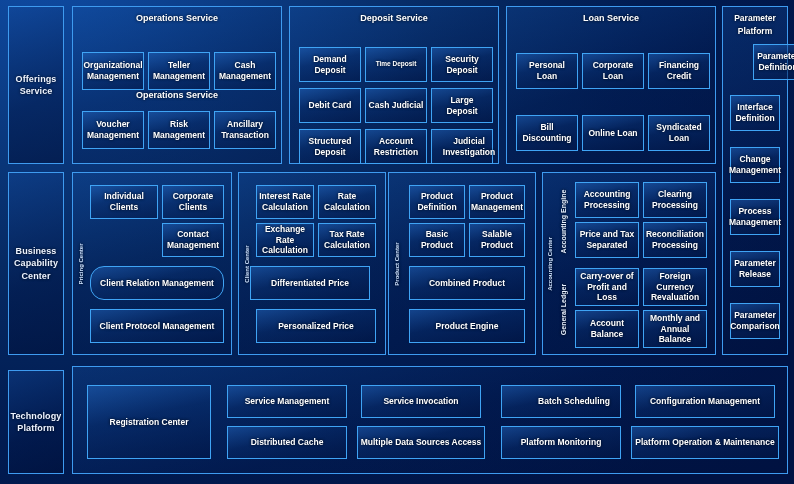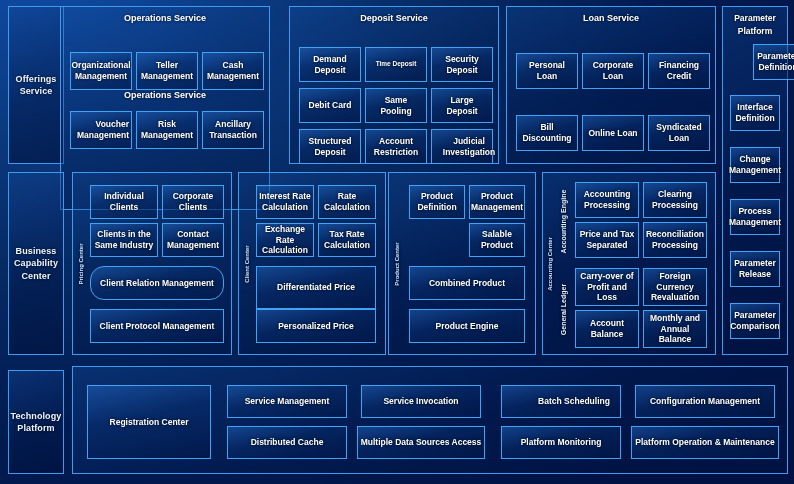--- a/index.html
+++ b/index.html
@@ -85,42 +85,42 @@
 
 <div id="canvas">
 
   <div class="rowlabel" style="left:8px; top:6px; width:56px; height:158px;">
     <div>
       <div>Offerings</div>
       <div>Service</div>
     </div>
   </div>
 
-  <div class="group" style="left:60px; top:6px; width:210px; height:204px;">
+  <div class="group" style="left:72px; top:6px; width:210px; height:158px;">
     <div class="group-title">Operations Service</div>
     <div class="group-title dup" style="top:83px;">Operations Service</div>
 
     <div class="cell" style="left:9px; top:45px; width:62px; height:38px;">Organizational Management</div>
     <div class="cell" style="left:75px; top:45px; width:62px; height:38px;">Teller Management</div>
     <div class="cell" style="left:141px; top:45px; width:62px; height:38px;">Cash Management</div>
 
-    <div class="cell" style="left:9px; top:104px; width:62px; height:38px;text-align:right;">Voucher Management</div>
+    <div class="cell" style="left:9px; top:104px; width:62px; height:38px;">Voucher Management</div>
     <div class="cell" style="left:75px; top:104px; width:62px; height:38px;">Risk Management</div>
     <div class="cell" style="left:141px; top:104px; width:62px; height:38px;">Ancillary Transaction</div>
   </div>
 
   <div class="group" style="left:289px; top:6px; width:210px; height:158px;">
     <div class="group-title">Deposit Service</div>
 
     <div class="cell" style="left:9px; top:40px; width:62px; height:35px;">Demand Deposit</div>
     <div class="cell small" style="left:75px; top:40px; width:62px; height:35px;">Time Deposit</div>
     <div class="cell" style="left:141px; top:40px; width:62px; height:35px;">Security Deposit</div>
 
     <div class="cell" style="left:9px; top:81px; width:62px; height:35px;">Debit Card</div>
-    <div class="cell" style="left:75px; top:81px; width:62px; height:35px;">Same Pooling</div>
+    <div class="cell" style="left:75px; top:81px; width:62px; height:35px;">Cash Judicial</div>
     <div class="cell" style="left:141px; top:81px; width:62px; height:35px;">Large Deposit</div>
 
     <div class="cell" style="left:9px; top:122px; width:62px; height:35px;">Structured Deposit</div>
     <div class="cell" style="left:75px; top:122px; width:62px; height:35px;">Account Restriction</div>
     <div class="cell" style="left:141px; top:122px; width:62px; height:35px;padding-left:16px;">Judicial Investigation</div>
   </div>
 
   <div class="group" style="left:506px; top:6px; width:210px; height:158px;padding-left:43px;">
     <div class="group-title">Loan Service</div>
 
@@ -152,44 +152,44 @@
       <div>Center</div>
     </div>
   </div>
 
   <div class="group" style="left:72px; top:172px; width:160px; height:183px;">
     <div class="vlabel" style="left:1px; top:0; width:13px; height:100%;">
       <span>Pricing Center</span>
     </div>
     <div class="cell" style="left:17px; top:12px; width:68px; height:34px;">Individual Clients</div>
     <div class="cell" style="left:89px; top:12px; width:62px; height:34px;">Corporate Clients</div>
-    <div class="cell" style="left:17px; top:50px; width:68px; height:34px;">Clients in the Same Industry</div>
     <div class="cell" style="left:89px; top:50px; width:62px; height:34px;">Contact Management</div>
     <div class="cell" style="left:17px; top:93px; width:134px; height:34px;border-radius:14px;">Client Relation Management</div>
     <div class="cell" style="left:17px; top:136px; width:134px; height:34px;">Client Protocol Management</div>
   </div>
 
   <div class="group" style="left:238px; top:172px; width:148px; height:183px;">
     <div class="vlabel" style="left:1px; top:0; width:13px; height:100%;">
       <span>Client Center</span>
     </div>
     <div class="cell" style="left:17px; top:12px; width:58px; height:34px;">Interest Rate Calculation</div>
     <div class="cell" style="left:79px; top:12px; width:58px; height:34px;">Rate Calculation</div>
     <div class="cell" style="left:17px; top:50px; width:58px; height:34px;">Exchange Rate Calculation</div>
     <div class="cell" style="left:79px; top:50px; width:58px; height:34px;">Tax Rate Calculation</div>
-    <div class="cell" style="left:17px; top:93px; width:120px; height:43px;">Differentiated Price</div>
+    <div class="cell" style="left:11px; top:93px; width:120px; height:34px;">Differentiated Price</div>
     <div class="cell" style="left:17px; top:136px; width:120px; height:34px;">Personalized Price</div>
   </div>
 
   <div class="group" style="left:388px; top:172px; width:148px; height:183px;">
     <div class="vlabel" style="left:1px; top:0; width:13px; height:100%;">
       <span>Product Center</span>
     </div>
     <div class="cell" style="left:20px; top:12px; width:56px; height:34px;">Product Definition</div>
     <div class="cell" style="left:80px; top:12px; width:56px; height:34px;">Product Management</div>
+    <div class="cell" style="left:20px; top:50px; width:56px; height:34px;">Basic Product</div>
     <div class="cell" style="left:80px; top:50px; width:56px; height:34px;">Salable Product</div>
     <div class="cell" style="left:20px; top:93px; width:116px; height:34px;">Combined Product</div>
     <div class="cell" style="left:20px; top:136px; width:116px; height:34px;">Product Engine</div>
   </div>
 
   <div class="group" style="left:542px; top:172px; width:174px; height:183px;">
     <div class="vlabel" style="left:1px; top:0; width:12px; height:100%;">
       <span>Accounting Center</span>
     </div>
 

